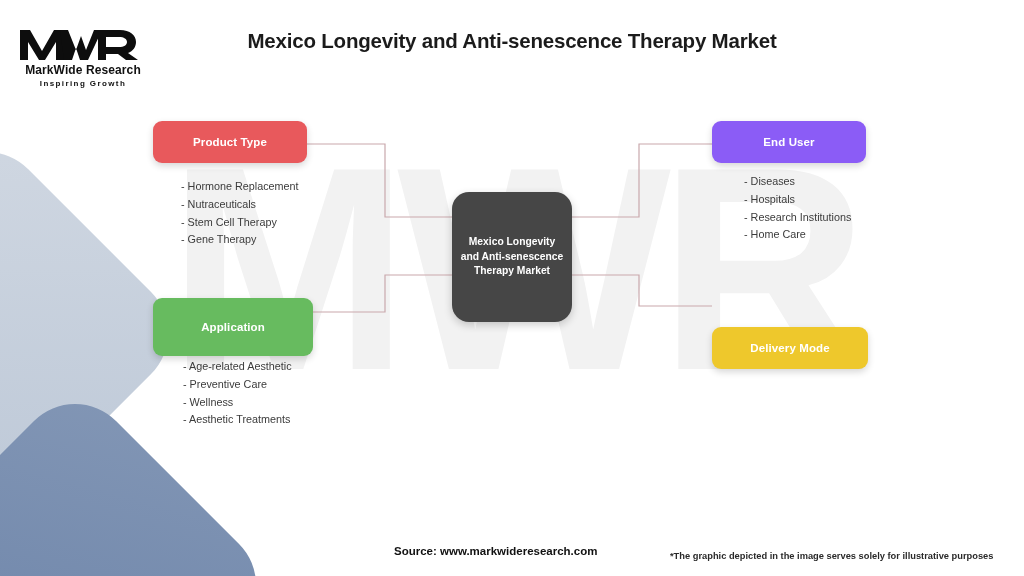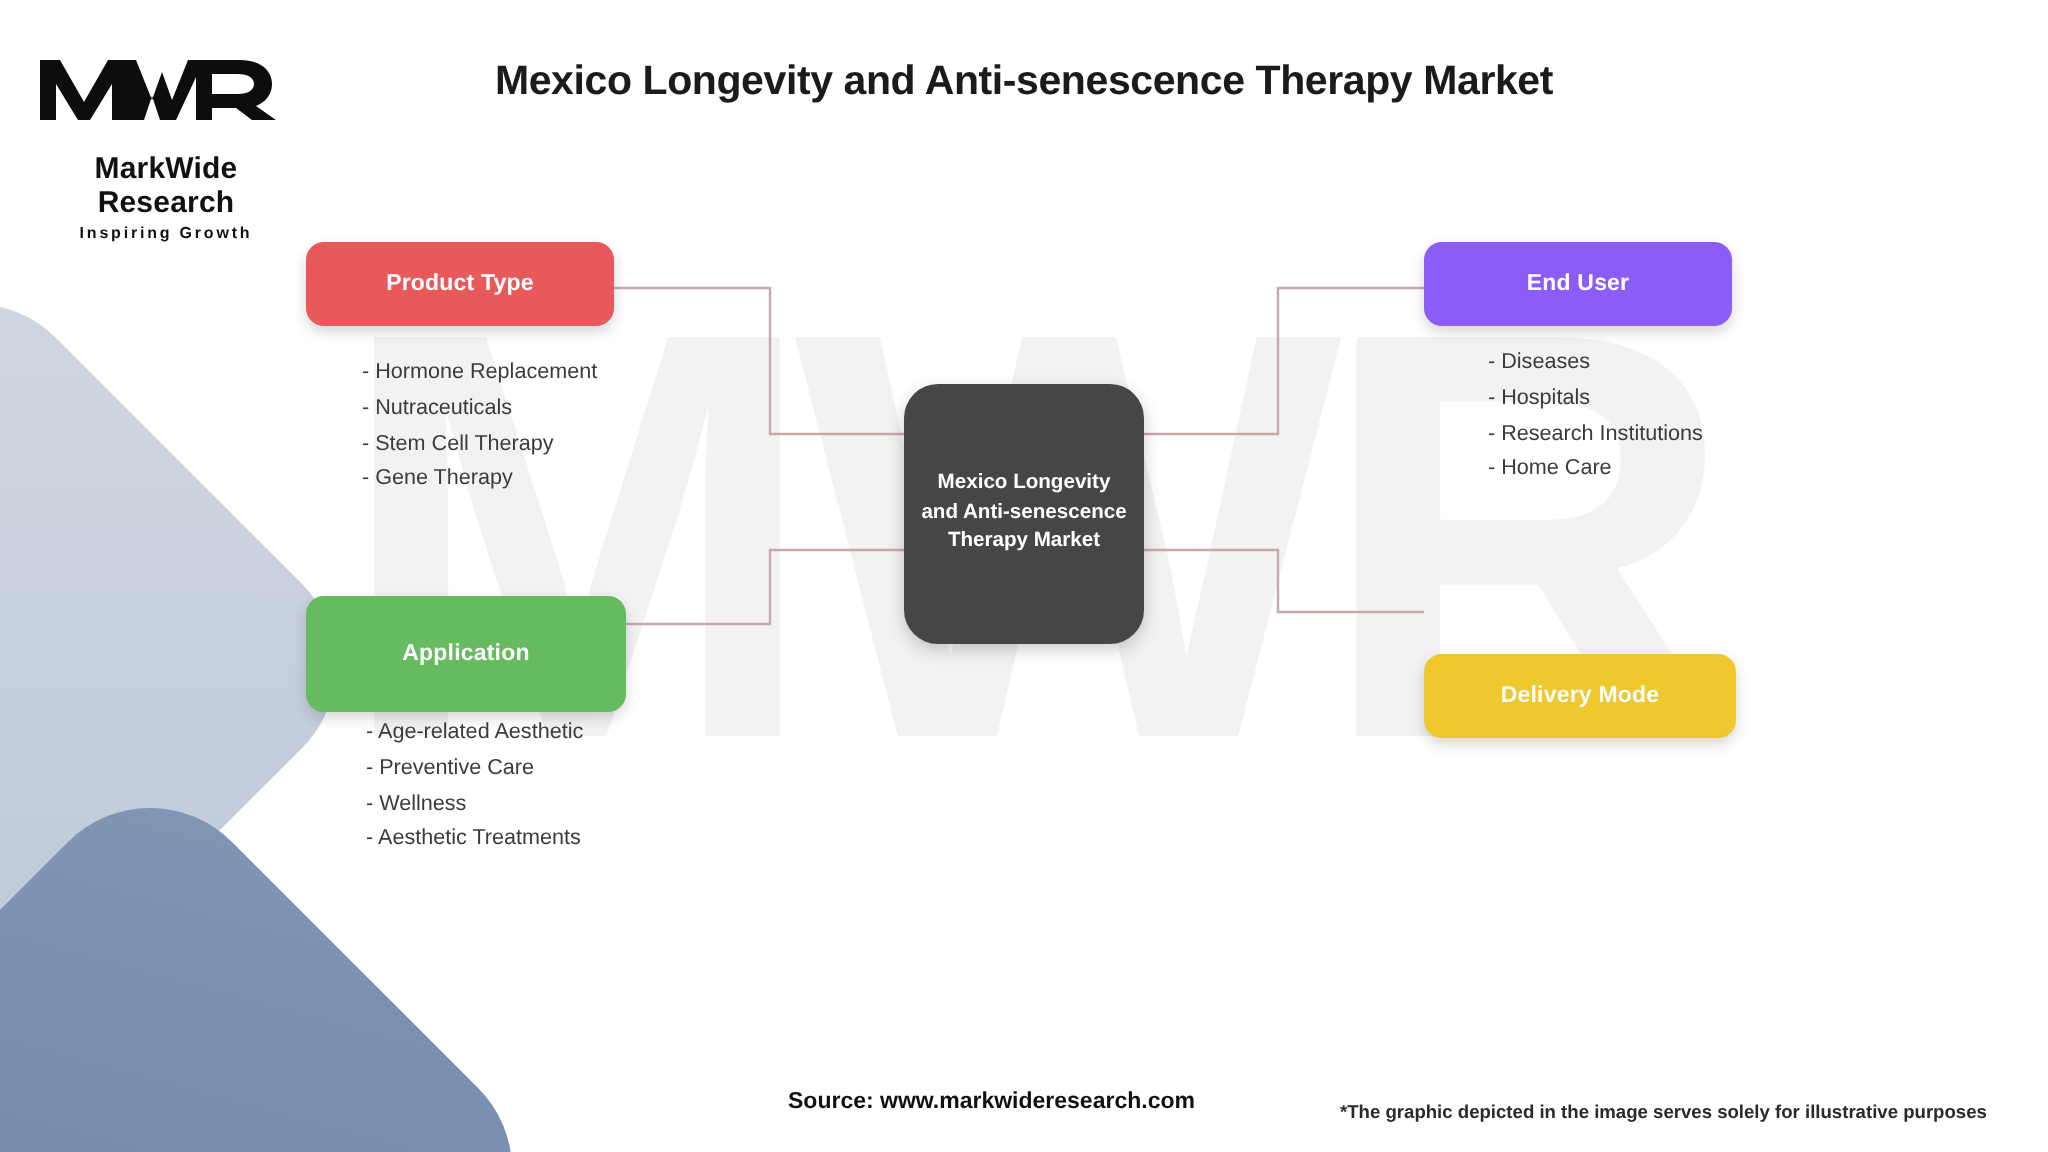--- a/index.html
+++ b/index.html
@@ -43,22 +43,22 @@
     font-family:"Liberation Sans", sans-serif;
     white-space:nowrap;
     user-select:none;
     line-height:1;
   }
 
   
   .logo { position:absolute; left:18px; top:24px; z-index:5; width:130px; text-align:center; }
   .logo-mark { display:block; }
   .logo-name {
-    font-size:15px; font-weight:bold; color:#111;
-    letter-spacing:.1px; margin-top:14px;
+    font-size:12px; font-weight:bold; color:#111;
+    letter-spacing:.1px; margin-top:1px;
   }
   .logo-tag {
     font-size:8px; font-weight:bold; color:#111;
     letter-spacing:1.4px; margin-top:2px;
   }
 
   
   .page-title {
     position:absolute; left:0; right:0; top:29px;
     text-align:center; z-index:5;

